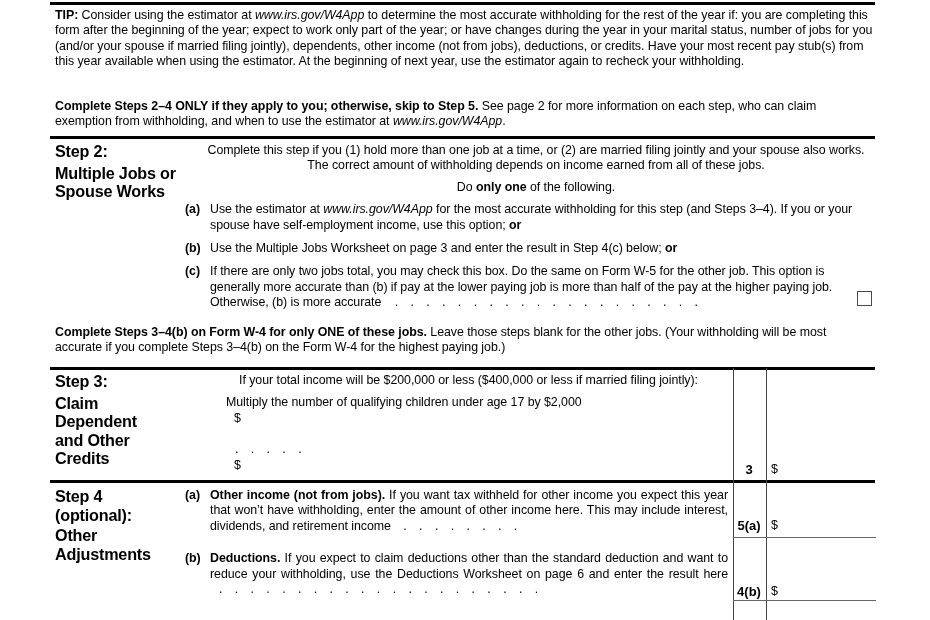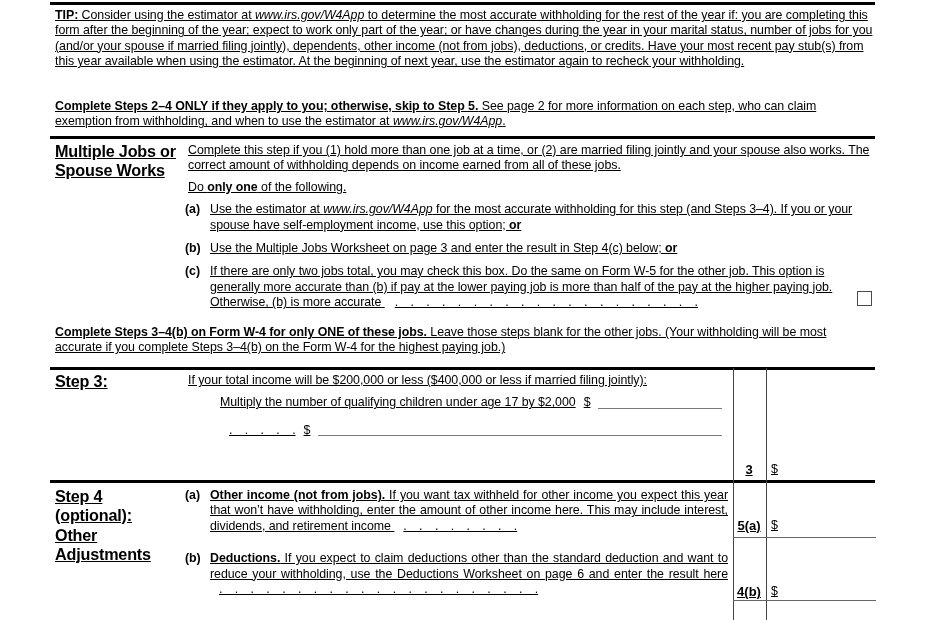--- a/index.html
+++ b/index.html
@@ -1,38 +1,38 @@
 <!DOCTYPE html>
 <html><head>
 <meta charset="utf-8">
 <style>
   * { margin:0; padding:0; box-sizing:border-box; }
   html,body { background:#fff; }
   body {
     width:930px; height:620px; position:relative; overflow:hidden;
     font-family:"Liberation Sans","DejaVu Sans",sans-serif; color:#000;
   }
-  .abs { position:absolute;text-decoration:underline; }
+  .abs { position:absolute; }
   .t  { font-size:12.4px; line-height:15.4px; letter-spacing:-0.05px; }
   .lbl{ font-size:16.2px; font-weight:700; line-height:18.5px; letter-spacing:-0.2px; }
   .lbl .title { display:block; margin-bottom:3px; }
   b { font-weight:700; }
   i { font-style:italic; }
   .rule  { position:absolute; background:#000; }
   .thin  { position:absolute; background:#666; height:1px; }
   .vline { position:absolute; background:#444; width:1px; }
-  .para  { margin:0 0 7px 3px; }
+  .para  { margin:0 0 7px 12px;text-align:center; }
   .item  { position:relative; padding-left:25px; margin-bottom:8px; }
   .marker{ position:absolute; left:0; top:0; font-weight:700; }
   .dots  { word-spacing:9px; white-space:nowrap; }
   .entry { display:flex; margin-bottom:12px; }
   .entry .txt { flex:0 0 auto; }
   .uline { flex:1 1 auto; align-self:flex-end; border-bottom:1.2px solid #7a7a7a; height:2px; margin:0 6px 2px 8px; }
   .dollar{ margin-left:8px; flex:0 0 auto; }
-  .indent{ padding-left:35px; }
+  .indent{ padding-left:35px;flex-direction:column; }
   .rowlbl{ font-weight:700; font-size:13px; line-height:15px; text-align:center; width:32px; }
   .rowdollar { font-size:12.4px; line-height:15px; }
   .checkbox { position:absolute; width:15px; height:15px; border:1.6px solid #4a4a4a; background:#fff; }
   .j { text-align:justify; }
   .cell { position:absolute; background:transparent; }
 </style>
 </head>
 <body>
 
 <div class="rule" style="left:50px;top:2px;width:825px;height:3px"></div>
@@ -41,20 +41,21 @@
   <b>TIP:</b><span> Consider using the estimator at </span><i>www.irs.gov/W4App</i><span> to determine the most accurate withholding for the rest of the year if: you are completing this form after the beginning of the year; expect to work only part of the year; or have changes during the year in your marital status, number of jobs for you (and/or your spouse if married filing jointly), dependents, other income (not from jobs), deductions, or credits. Have your most recent pay stub(s) from this year available when using the estimator. At the beginning of next year, use the estimator again to recheck your withholding.</span>
 </div>
 
 <div class="abs t" style="left:55px;top:99px;width:818px">
   <b>Complete Steps 2–4 ONLY if they apply to you; otherwise, skip to Step 5.</b><span> See page 2 for more information on each step, who can claim exemption from withholding, and when to use the estimator at </span><i>www.irs.gov/W4App</i><span>.</span>
 </div>
 
 <div class="rule" style="left:50px;top:136px;width:825px;height:2.5px"></div>
 
 <div class="abs lbl" style="left:55px;top:142px;width:126px">
+  <span class="title">Step 2:</span>
   <span>Multiple Jobs or Spouse Works</span>
 </div>
 
 <div class="abs t" style="left:185px;top:143px;width:690px">
   <p class="para" style="margin-bottom:6px">Complete this step if you (1) hold more than one job at a time, or (2) are married filing jointly and your spouse also works. The correct amount of withholding depends on income earned from all of these jobs.</p>
   <p class="para">
     <span>Do </span><b>only one</b><span> of the following.</span>
   </p>
   <div class="item">
     <span class="marker">(a)</span>
@@ -74,23 +75,24 @@
 <div class="checkbox" style="left:857px;top:291px"></div>
 
 <div class="abs t" style="left:55px;top:325px;width:818px">
   <b>Complete Steps 3–4(b) on Form W-4 for only ONE of these jobs.</b><span> Leave those steps blank for the other jobs. (Your withholding will be most accurate if you complete Steps 3–4(b) on the Form W-4 for the highest paying job.)</span>
 </div>
 
 <div class="rule" style="left:50px;top:367px;width:825px;height:3px"></div>
 
 <div class="abs lbl" style="left:55px;top:372px;width:98px">
   <span class="title">Step 3:</span>
+  <span>Claim Dependent and Other Credits</span>
 </div>
 
-<div class="abs t" style="left:185px;top:373px;width:543px">
+<div class="abs t" style="left:191px;top:373px;width:543px">
   <p class="para" style="margin-bottom:7px">If your total income will be $200,000 or less ($400,000 or less if married filing jointly):</p>
   <div class="entry indent">
     <span class="txt">Multiply the number of qualifying children under age 17 by $2,000</span>
     <span class="dollar">$</span>
     <span class="uline"></span>
   </div>
   <div class="entry indent">
     <span class="dots" style="margin-left:9px">. . . . .</span>
     <span class="dollar">$</span>
     <span class="uline"></span>

